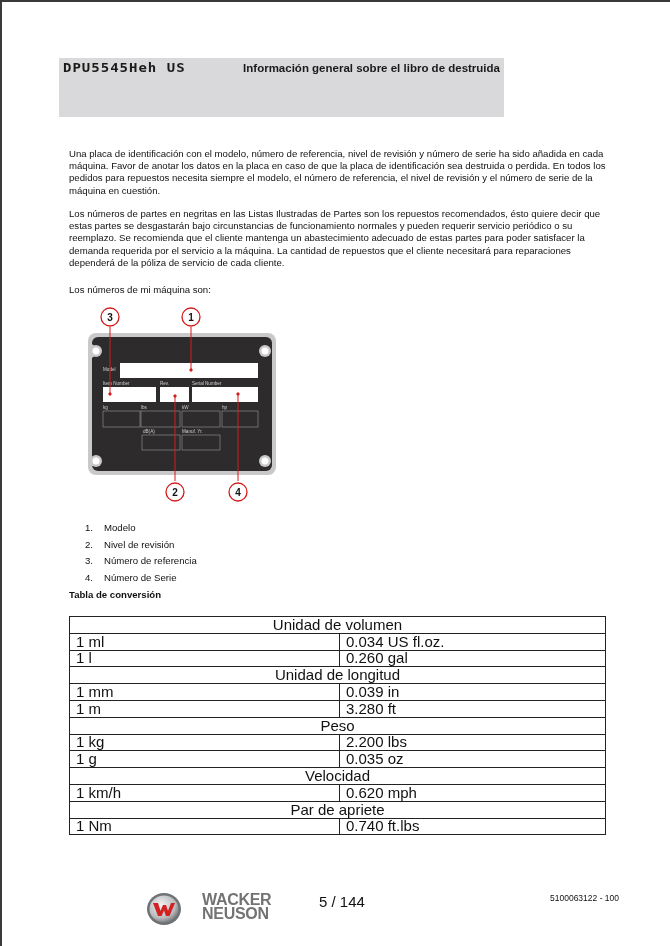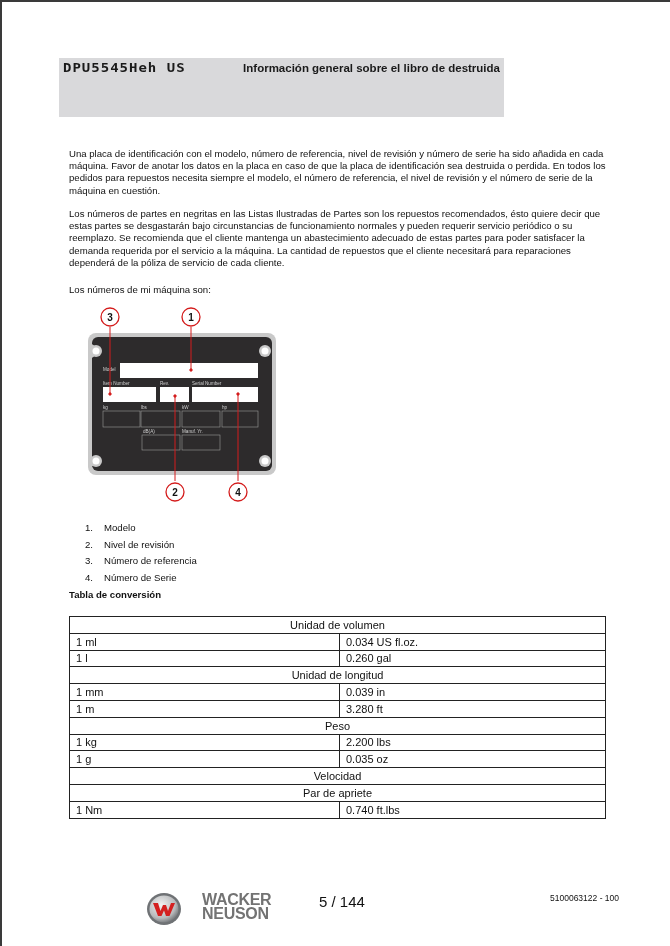--- a/index.html
+++ b/index.html
@@ -43,21 +43,21 @@
   }
   .legend li { height: 16.5px; display: flex; }
   .legend .num { width: 19px; display: inline-block; }
 
   .table-title {
     position: absolute; left: 69px; top: 589px; font-size: 9.6px; font-weight: bold;
   }
 
   table.conv {
     position: absolute; left: 69px; top: 616px; width: 537px;
-    border-collapse: collapse; font-size: 11px;
+    border-collapse: collapse; font-size: 15px;
   }
   table.conv td {
     border: 1px solid #222; height: 15.8px; padding: 0 6px; line-height: 14px;
   }
   table.conv td.group { text-align: center; }
   table.conv td.left { width: 257px; }
 
   .footer-logo { position: absolute; left: 146px; top: 892px; }
   .brand {
     position: absolute; left: 202px; top: 893px;
@@ -203,20 +203,24 @@
         <td class="left">1 kg</td>
         <td>2.200 lbs</td>
       </tr>
     <tr>
         <td class="left">1 g</td>
         <td>0.035 oz</td>
       </tr>
 
     <tr>
         <td colspan="2" class="group">Velocidad</td>
+      </tr>
+    <tr>
+        <td class="left">1 km/h</td>
+        <td>0.620 mph</td>
       </tr>
 
     <tr>
         <td colspan="2" class="group">Par de apriete</td>
       </tr>
     <tr>
         <td class="left">1 Nm</td>
         <td>0.740 ft.lbs</td>
       </tr>
   </tbody>

